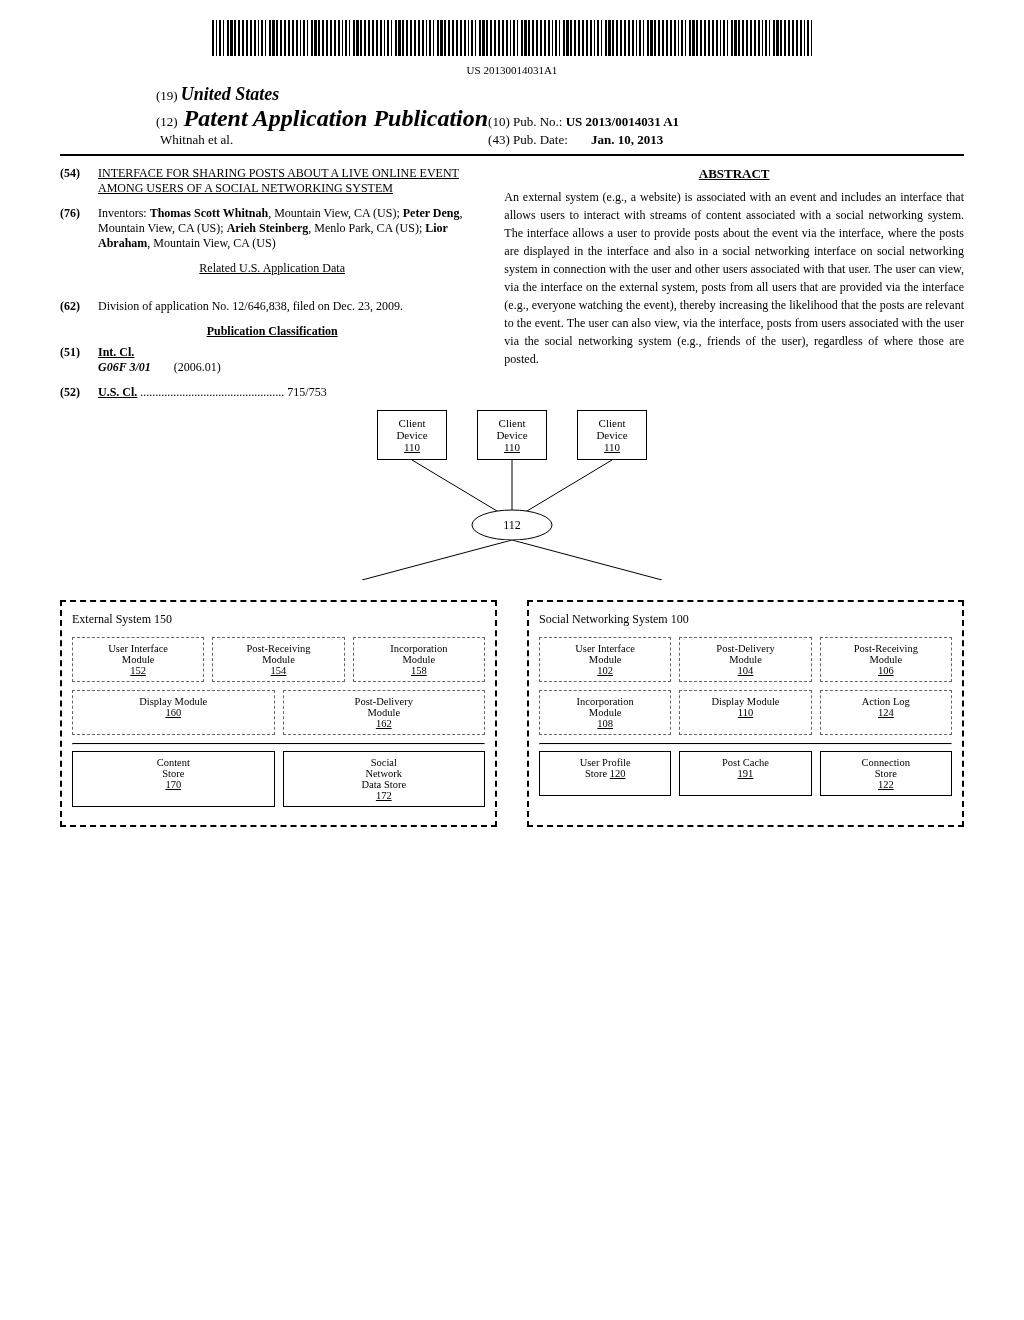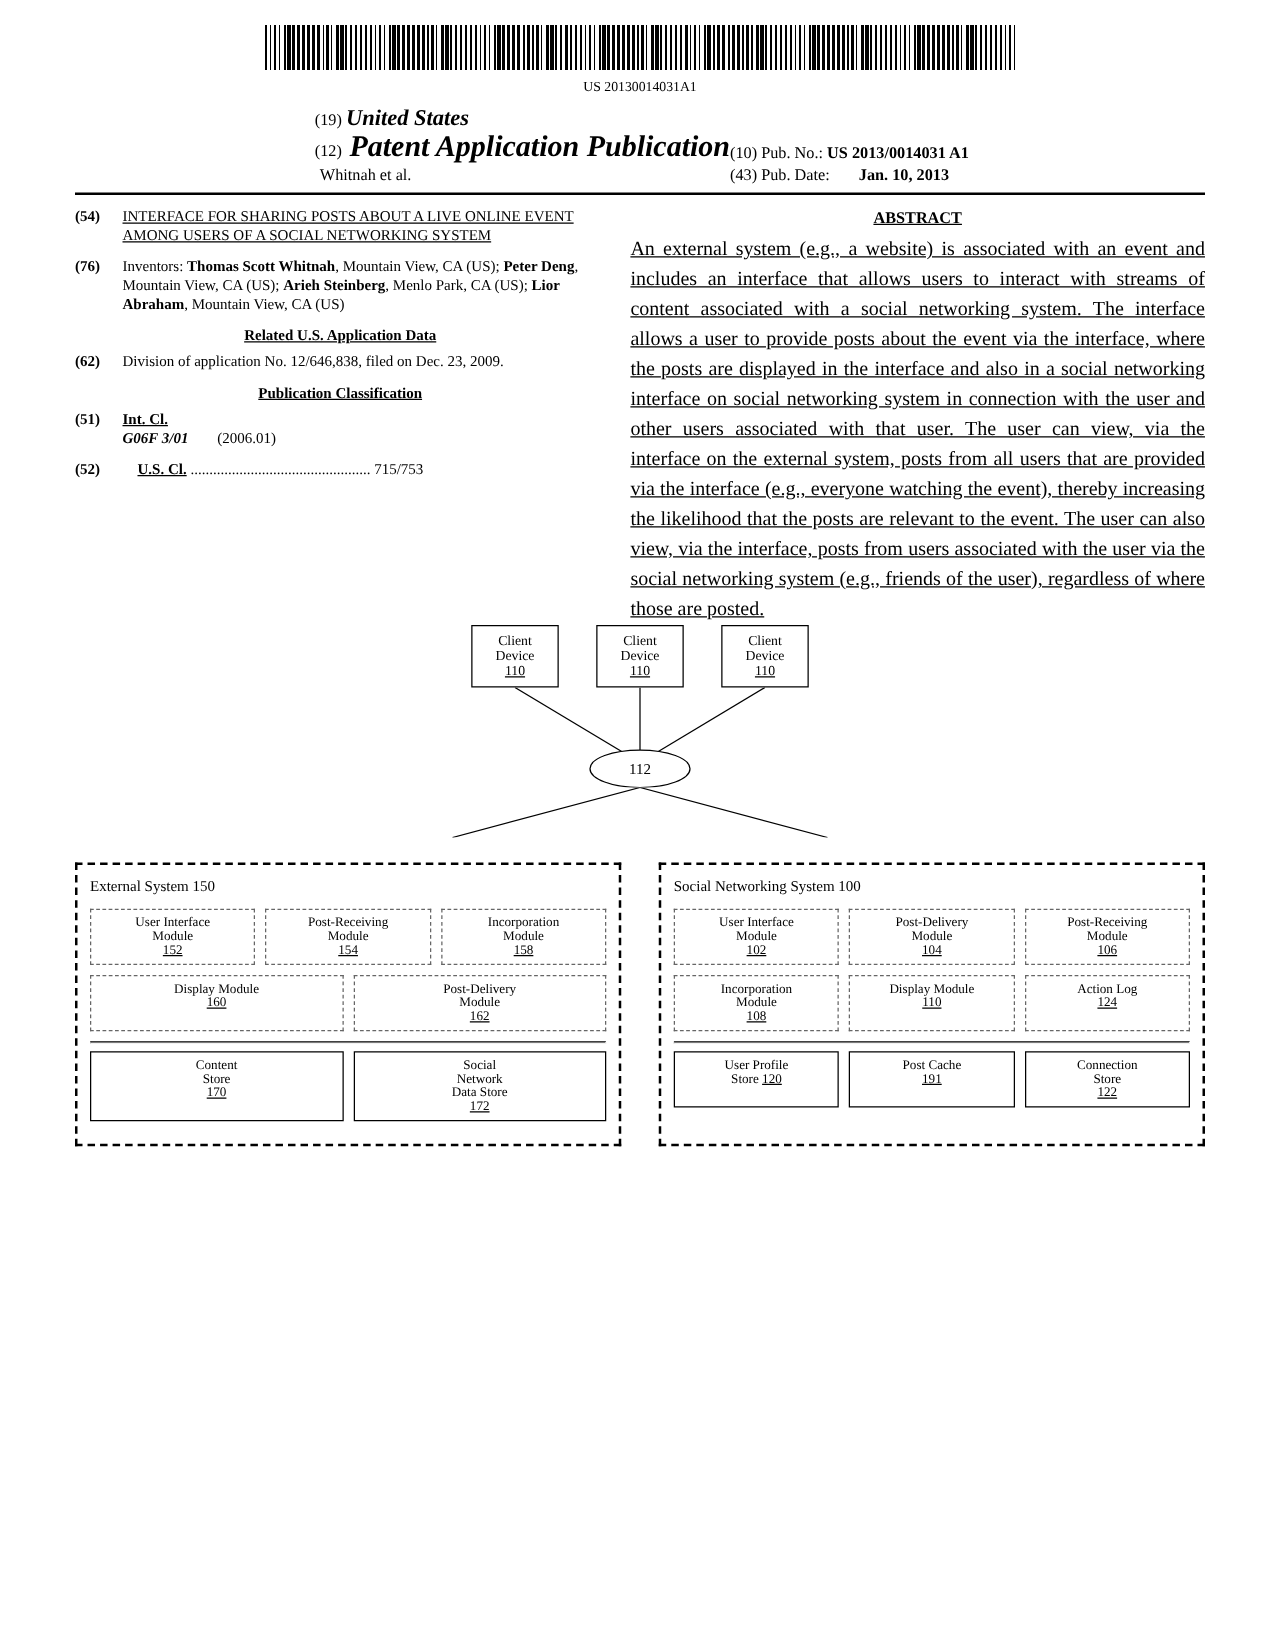--- a/index.html
+++ b/index.html
@@ -51,21 +51,21 @@
     .pub-number-top {
       text-align: center;
       font-size: 11px;
       margin-bottom: 8px;
     }
 
     
     .patent-header {
       display: flex;
       align-items: flex-start;
-      justify-content: flex-end;
+      justify-content: center;
       border-bottom: 2px solid #000;
       padding-bottom: 4px;
       margin-bottom: 4px;
     }
     .left-header {}
     .inventors-line {
       font-size: 13px;
       margin-left: 4px;
     }
     .right-header {
@@ -117,24 +117,23 @@
     }
 
     .abstract-title {
       text-align: center;
       font-weight: bold;
       text-decoration: underline;
       margin-bottom: 6px;
       font-size: 13px;
     }
     .abstract-text {
-      font-size: 16px;
+      font-size: 12px;
       text-align: justify;
       line-height: 1.5;
-      text-decoration: underline;
     }
 
     
     .diagram-area {
       display: flex;
       flex-direction: column;
       align-items: center;
     }
 
     
@@ -255,42 +254,42 @@
     <div class="field-block">
       <div class="field-num">(76)</div>
       <div class="field-content">
         <span>Inventors: </span>
         <span><strong>Thomas Scott Whitnah</strong>, Mountain View, CA (US); <strong>Peter Deng</strong>, Mountain View, CA (US); <strong>Arieh Steinberg</strong>, Menlo Park, CA (US); <strong>Lior Abraham</strong>, Mountain View, CA (US)</span>
       </div>
     </div>
 
 
 
-    <div style="text-align:center; font-weight:bold; font-size:12px; text-decoration:underline; margin-bottom:6px;">Related U.S. Application Data</div>
+    <div style="text-align:center; font-weight:normal; font-size:12px; text-decoration:underline; margin-bottom:23px;">Related U.S. Application Data</div>
     <div class="field-block">
       <div class="field-num">(62)</div>
       <div class="field-content">Division of application No. 12/646,838, filed on Dec. 23, 2009.</div>
     </div>
 
     <div style="text-align:center; font-weight:bold; font-size:12px; text-decoration:underline; margin-bottom:6px;">Publication Classification</div>
     <div class="field-block">
       <div class="field-num">(51)</div>
       <div class="field-content">
         <div style="font-weight:bold; text-decoration:underline;">Int. Cl.</div>
         <div>
           <span style="font-style:italic; font-weight:bold;">G06F 3/01</span>
           <span style="margin-left:20px;">(2006.01)</span>
         </div>
       </div>
     </div>
 
     <div class="field-block">
       <div class="field-num">(52)</div>
       <div class="field-content">
-        <span style="font-weight:bold; text-decoration:underline;margin-left:12px;">U.S. Cl.</span>
+        <span style="font-weight:bold; text-decoration:underline;">U.S. Cl.</span>
         <span> ................................................ </span>
         <span>715/753</span>
       </div>
     </div>
   </div>
 
   <div class="col-right">
     <div class="abstract-title">ABSTRACT</div>
     <div class="abstract-text">An external system (e.g., a website) is associated with an event and includes an interface that allows users to interact with streams of content associated with a social networking system. The interface allows a user to provide posts about the event via the interface, where the posts are displayed in the interface and also in a social networking interface on social networking system in connection with the user and other users associated with that user. The user can view, via the interface on the external system, posts from all users that are provided via the interface (e.g., everyone watching the event), thereby increasing the likelihood that the posts are relevant to the event. The user can also view, via the interface, posts from users associated with the user via the social networking system (e.g., friends of the user), regardless of where those are posted.</div>
   </div>

